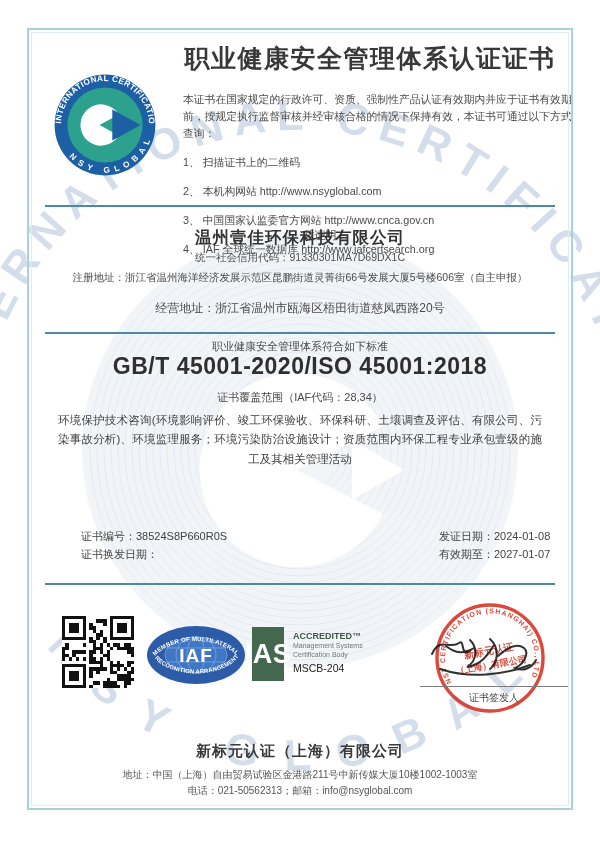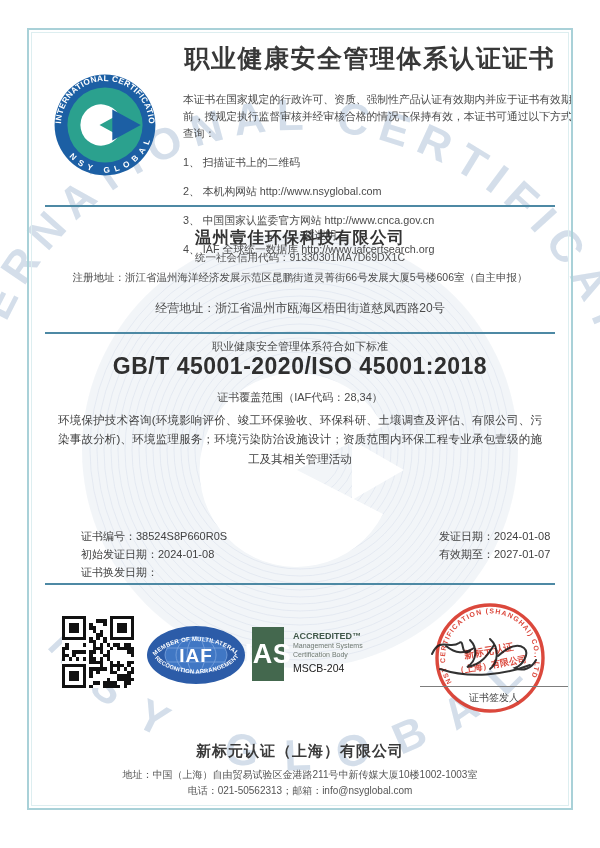--- a/index.html
+++ b/index.html
@@ -145,21 +145,20 @@
 
 <div class="abs content hr" style="top:332px"></div>
 
 <div class="abs content center conform">职业健康安全管理体系符合如下标准</div>
 <div class="abs content center stdcode">GB/T 45001-2020/ISO 45001:2018</div>
 <div class="abs content center scopelabel">证书覆盖范围（IAF代码：28,34）</div>
 <div class="abs content scopetext">环境保护技术咨询(环境影响评价、竣工环保验收、环保科研、土壤调查及评估、有限公司、污染事故分析)、环境监理服务；环境污染防治设施设计；资质范围内环保工程专业承包壹级的施工及其相关管理活动</div>
 
 <div class="abs content certinfo ci-left">
   <div>证书编号：38524S8P660R0S</div>
-  <div>初始发证日期：2024-01-08</div>
   <div>证书换发日期：</div>
 </div>
 <div class="abs content certinfo ci-right">
   <div>发证日期：2024-01-08</div>
   <div>有效期至：2027-01-07</div>
 </div>
 
 <div class="abs content hr" style="top:583px"></div>
 
 <svg id="qr" class="abs content qr" width="72" height="72" viewBox="0 0 21 21" shape-rendering="crispEdges">

